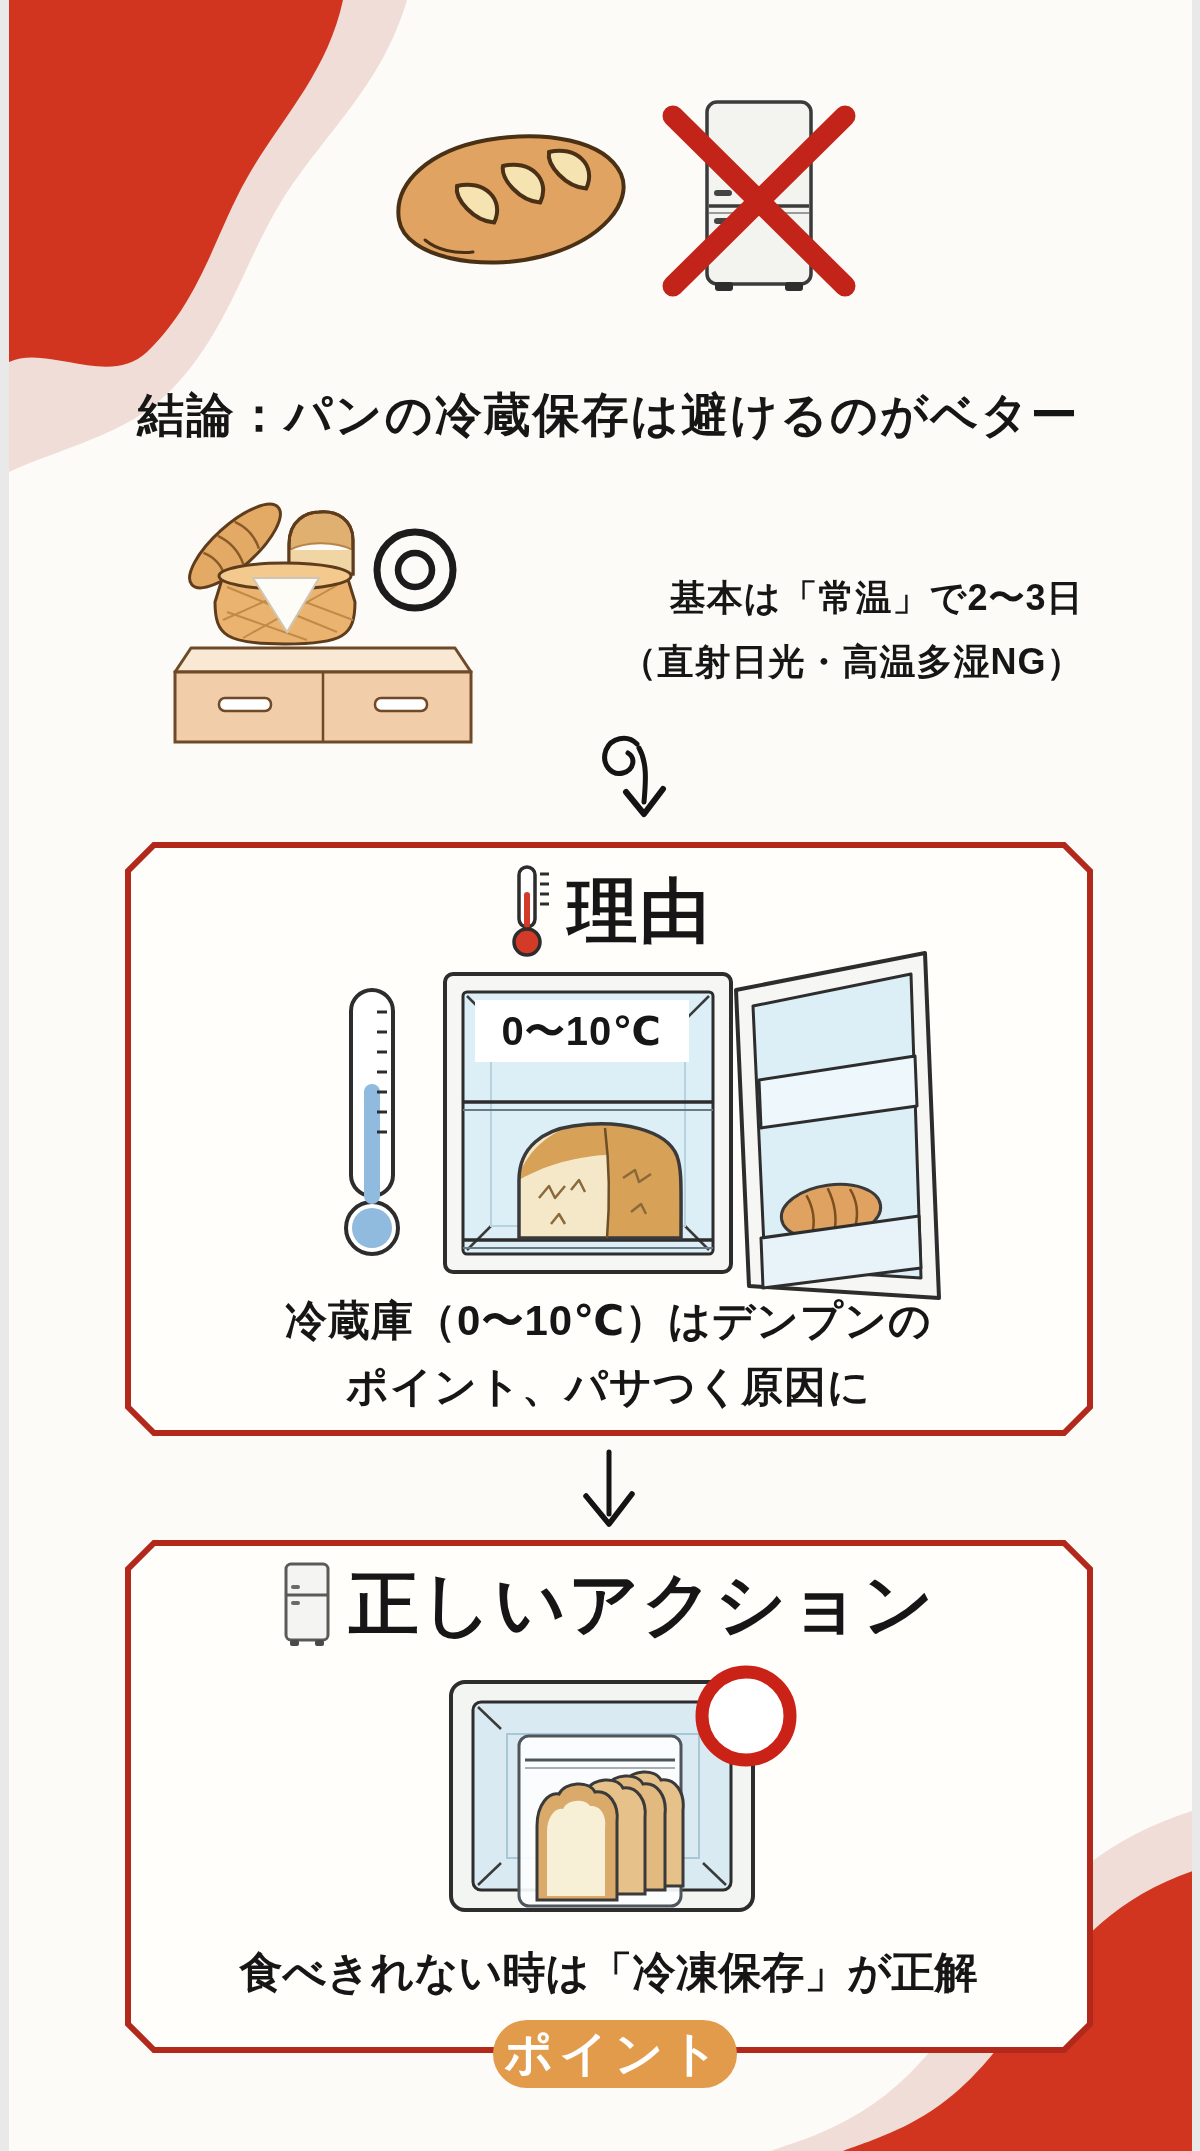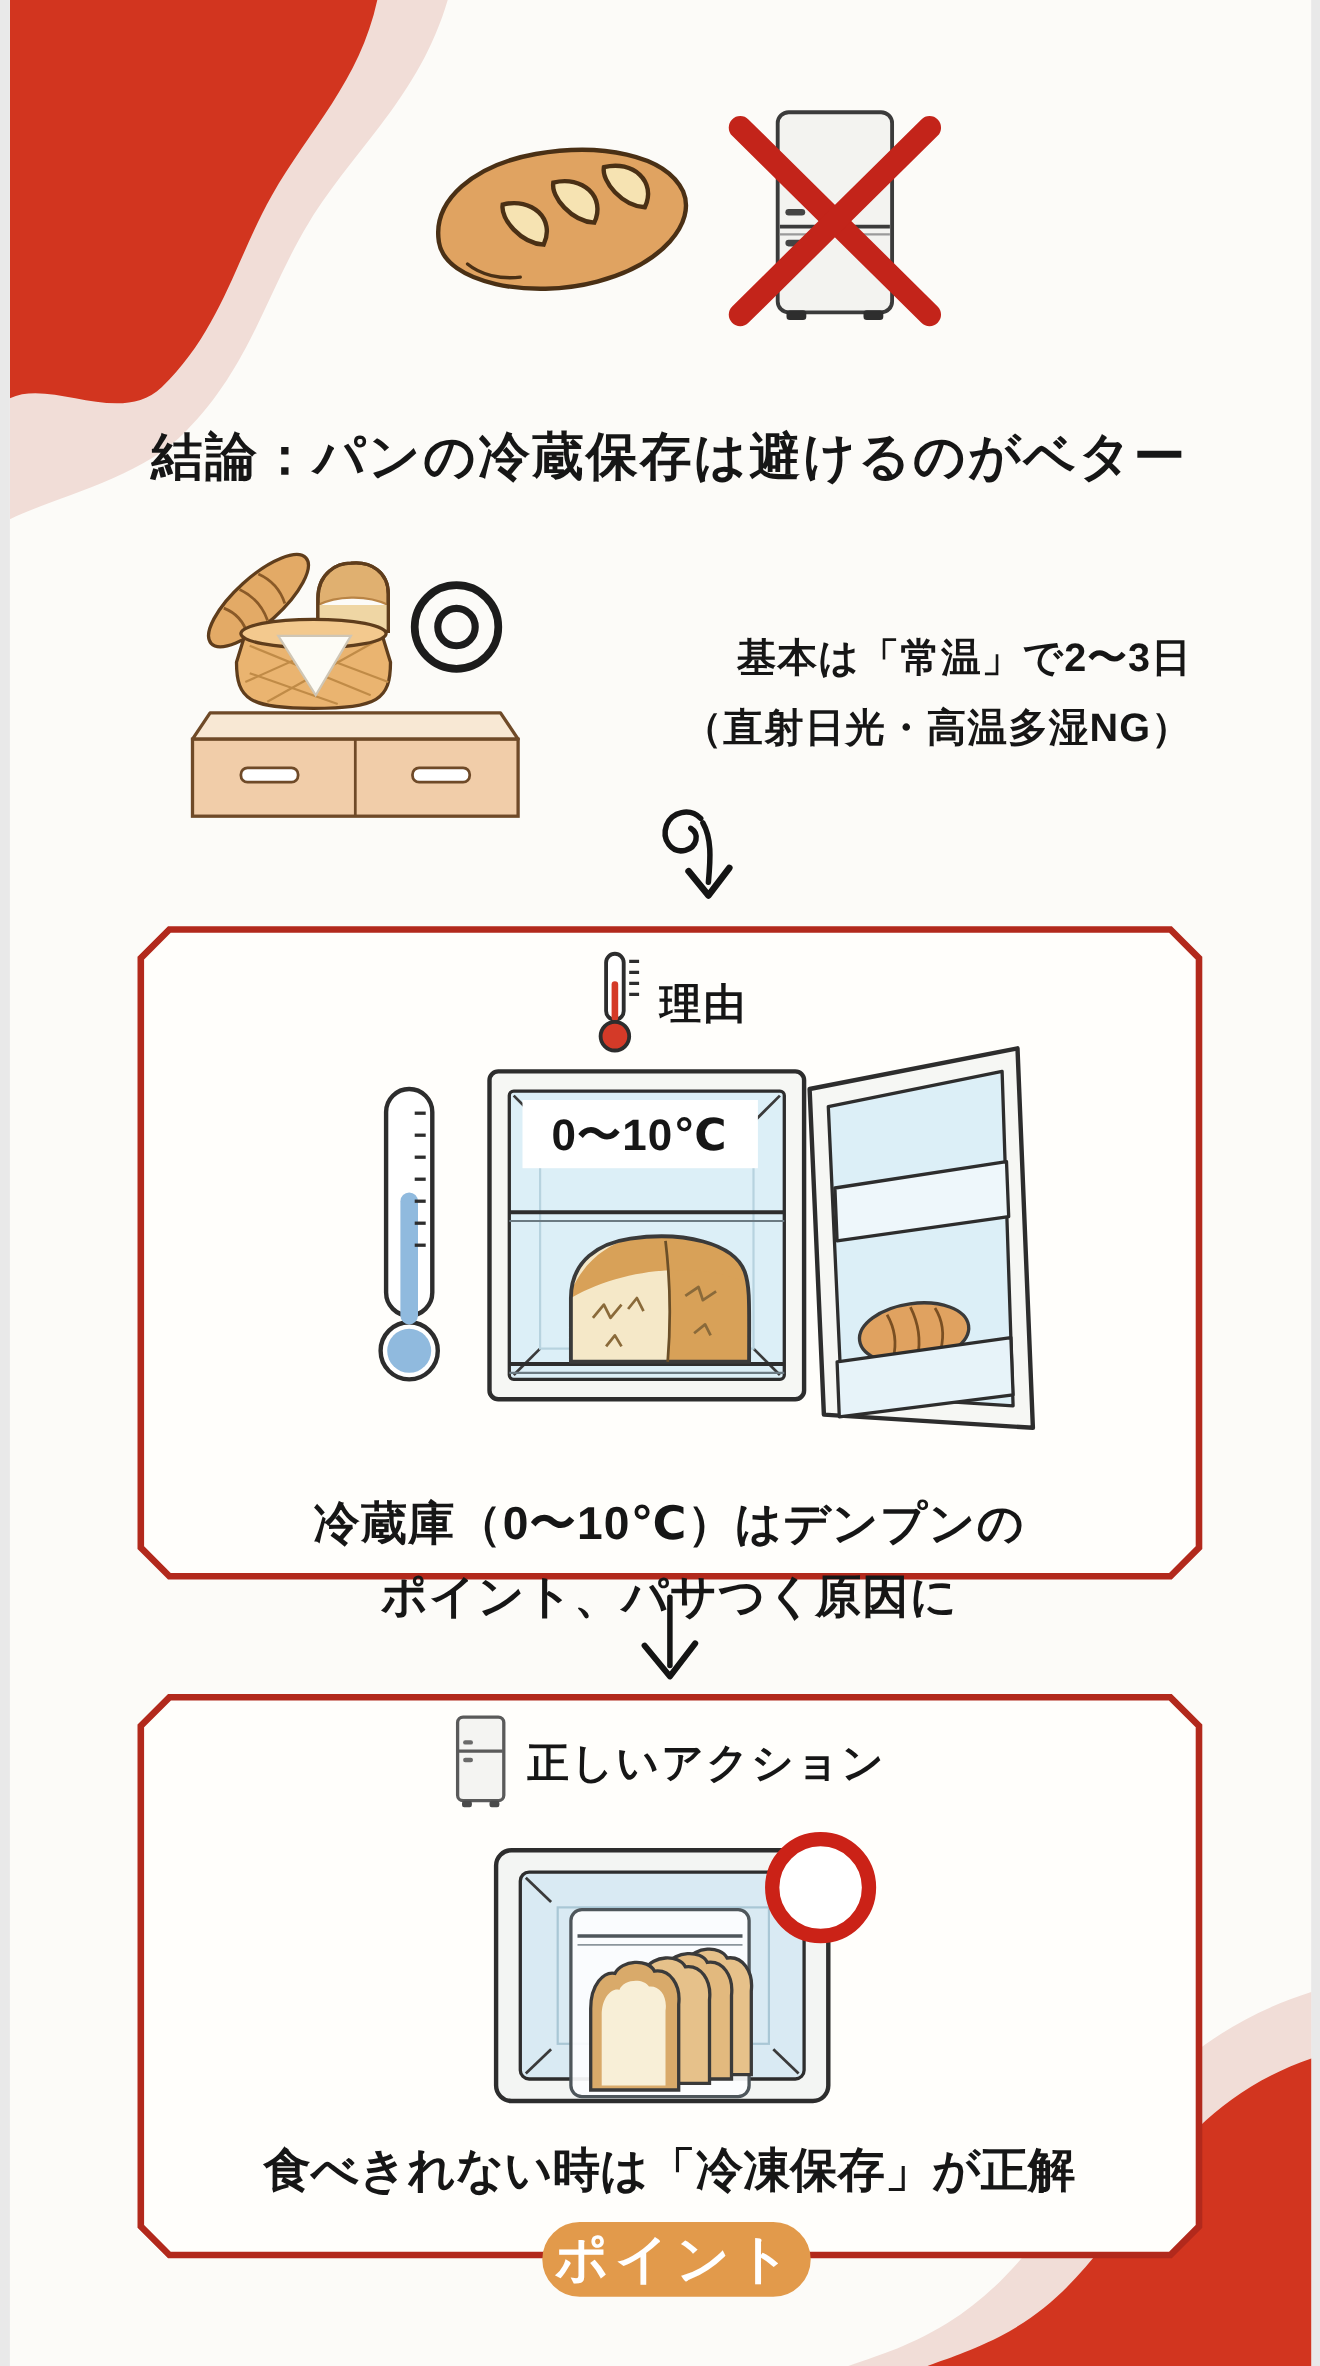--- a/index.html
+++ b/index.html
@@ -10,27 +10,27 @@
     color:#161616;
   }
   .art{position:absolute;left:0;top:0;width:1200px;height:2151px;z-index:1;}
   .txt{position:absolute;z-index:2;font-weight:700;color:#161616;}
   .center{left:119px;width:962px;text-align:center;}
   .title{left:0;width:1200px;top:384px;font-size:47px;letter-spacing:2px;text-align:center;}
   .room-temp{left:455px;width:620px;top:566px;font-size:36px;line-height:64px;text-align:right;letter-spacing:1px;}
   .box-header{display:flex;align-items:center;justify-content:center;gap:16px;}
   .hdr1{top:862px;}
   .hdr2{top:1558px;}
-  .box-header .hd-label{font-size:38px;letter-spacing:2px;}
+  .box-header .hd-label{font-size:70px;letter-spacing:2px;}
   .temp-label{
     position:absolute;z-index:2;left:466px;top:1000px;width:214px;height:62px;
     background:#ffffff;border-radius:0;display:flex;align-items:center;justify-content:center;
     font-size:40px;font-weight:700;letter-spacing:1px;
   }
-  .reason-body{top:1352px;font-size:42px;line-height:66px;letter-spacing:1px;}
+  .reason-body{top:1288px;font-size:42px;line-height:66px;letter-spacing:1px;}
   .action-body{top:1944px;font-size:43px;letter-spacing:0px;}
   .point-pill{
     position:absolute;z-index:3;left:484px;top:2020px;width:244px;height:68px;
     background:#e29a4b;border-radius:34px;display:flex;align-items:center;justify-content:center;
     color:#ffffff;font-size:48px;font-weight:700;letter-spacing:6px;
   }
 </style>
 </head>
 <body>
 

